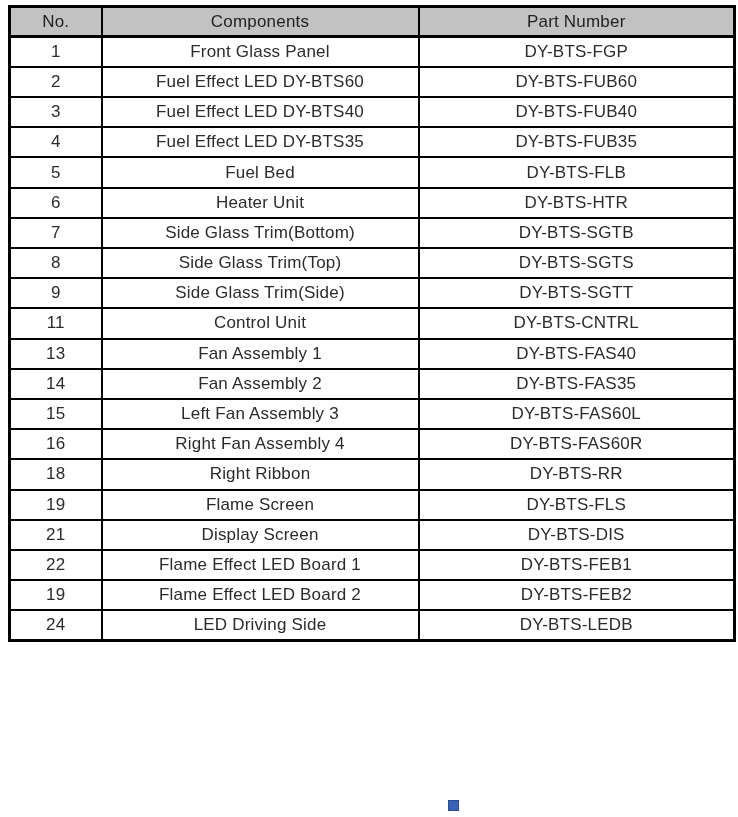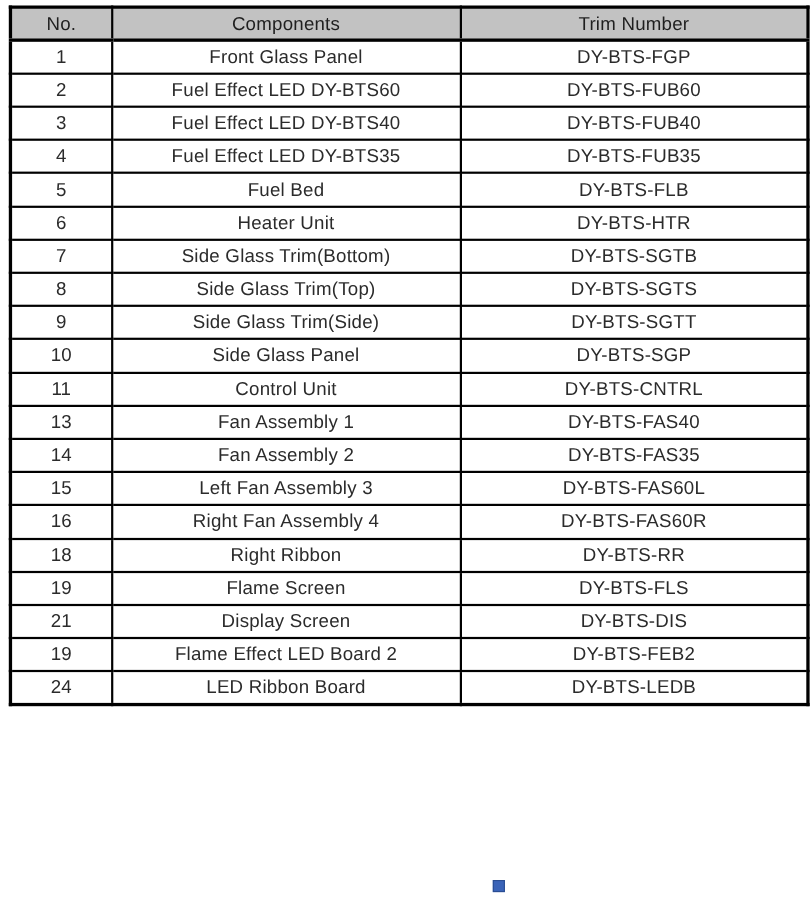--- a/index.html
+++ b/index.html
@@ -68,21 +68,21 @@
   <table class="parts">
     <colgroup>
       <col class="c-no">
       <col class="c-comp">
       <col class="c-part">
     </colgroup>
     <thead>
       <tr>
         <th>No.</th>
         <th>Components</th>
-        <th>Trim Number</th>
+        <th>Part Number</th>
       </tr>
     </thead>
     <tbody>
         <tr>
     <td>1</td>
     <td>Front Glass Panel</td>
     <td>DY-BTS-FGP</td>
   </tr>
         <tr>
     <td>2</td>
@@ -118,25 +118,20 @@
     <td>8</td>
     <td>Side Glass Trim(Top)</td>
     <td>DY-BTS-SGTS</td>
   </tr>
         <tr>
     <td>9</td>
     <td>Side Glass Trim(Side)</td>
     <td>DY-BTS-SGTT</td>
   </tr>
         <tr>
-    <td>10</td>
-    <td>Side Glass Panel</td>
-    <td>DY-BTS-SGP</td>
-  </tr>
-        <tr>
     <td>11</td>
     <td>Control Unit</td>
     <td>DY-BTS-CNTRL</td>
   </tr>
         <tr>
     <td>13</td>
     <td>Fan Assembly 1</td>
     <td>DY-BTS-FAS40</td>
   </tr>
         <tr>
@@ -163,26 +158,31 @@
     <td>19</td>
     <td>Flame Screen</td>
     <td>DY-BTS-FLS</td>
   </tr>
         <tr>
     <td>21</td>
     <td>Display Screen</td>
     <td>DY-BTS-DIS</td>
   </tr>
         <tr>
+    <td>22</td>
+    <td>Flame Effect LED Board 1</td>
+    <td>DY-BTS-FEB1</td>
+  </tr>
+        <tr>
     <td>19</td>
     <td>Flame Effect LED Board 2</td>
     <td>DY-BTS-FEB2</td>
   </tr>
         <tr>
     <td>24</td>
-    <td>LED Ribbon Board</td>
+    <td>LED Driving Side</td>
     <td>DY-BTS-LEDB</td>
   </tr>
       </tbody>
   </table>
 </div>
 
 <div class="selection-handle"></div>
 
 </body></html>

